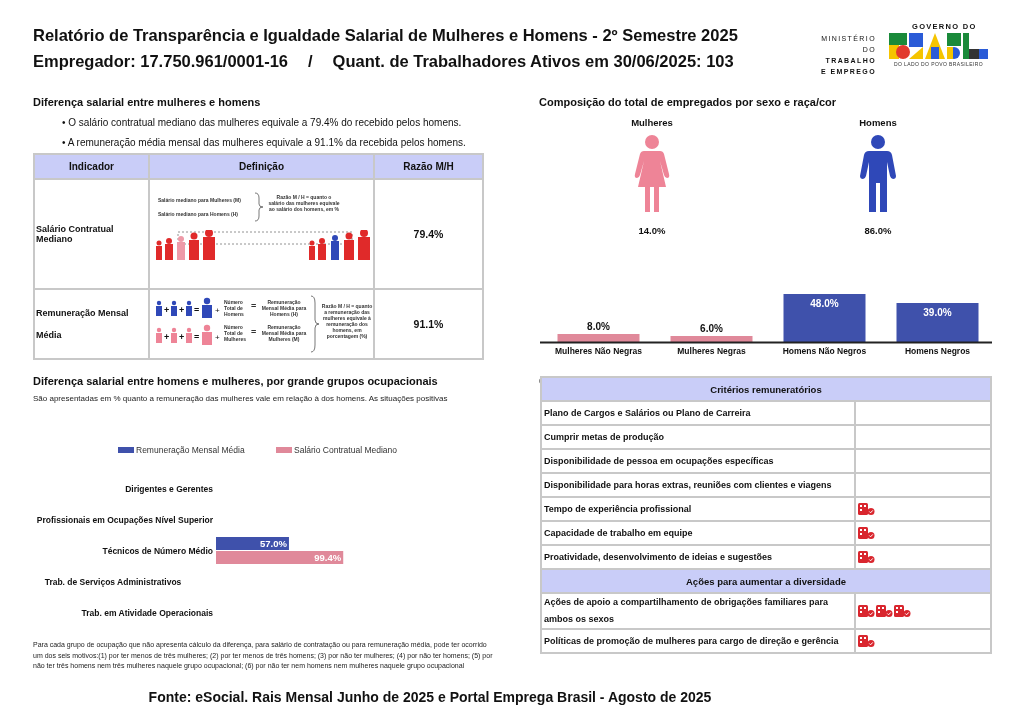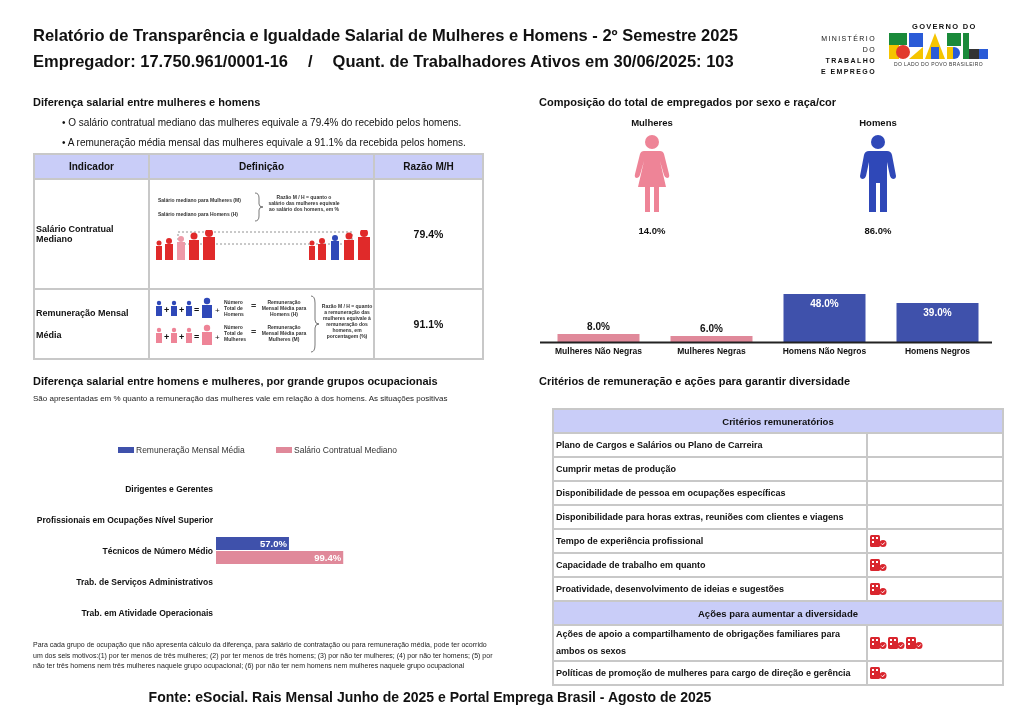--- a/index.html
+++ b/index.html
@@ -41,21 +41,21 @@
   .comp-chart { left: 540px; top: 285px; width: 452px; height: 75px; }
 
   
   .desc { font-size: 8px; line-height: 20px; width: 470px; color: #222; }
   .legend { font-size: 8.5px; display: flex; align-items: center; white-space: nowrap; color: #333; }
   .legend .sw { display: inline-block; width: 16px; height: 6px; margin-right: 2px; }
   .occ-label { font-size: 8.5px; font-weight: bold; text-align: right; width: 200px; white-space: nowrap; }
   .note { left: 33px; top: 640px; width: 460px; font-size: 7px; line-height: 10.5px; color: #222; }
 
   
-  .crit-table { left: 540px; top: 408px; width: 452px; border-collapse: collapse; font-size: 9px; margin-left: 12px; }
+  .crit-table { left: 540px; top: 376px; width: 452px; border-collapse: collapse; font-size: 9px; }
   .crit-table td { border: 2px solid #c8c8c8; padding: 0 2px; height: 24px; font-weight: bold; color: #111; }
   .crit-table td.icons { width: 136px; }
   .crit-table tr.head td { background: #c9cdf8; text-align: center; font-size: 9.5px; height: 24px; }
   .crit-table tr.tall td { height: 29px; line-height: 17px; }
   .flag { display: inline-block; vertical-align: middle; margin-right: 1px; }
 
   .footer { left: 0; top: 689px; width: 860px; text-align: center; font-size: 14px; font-weight: bold; }
 </style>
 </head>
 <body>
@@ -243,21 +243,21 @@
 </div>
 <div class="abs legend" style="left:276px; top:445px;">
   <span class="sw" style="background:#e0899a;"></span>
   <span>Salário Contratual Mediano</span>
 </div>
 
 <div id="occ-labels">
     <div class="abs occ-label" style="left: 13px; top: 484px;">Dirigentes e Gerentes</div>
     <div class="abs occ-label" style="left: 13px; top: 515px;">Profissionais em Ocupações Nível Superior</div>
     <div class="abs occ-label" style="left: 13px; top: 546px;">Técnicos de Número Médio</div>
-    <div class="abs occ-label" style="left: 13px; top: 577px;">Trab. de Serviços Administrativos</div>
+    <div class="abs occ-label" style="left: 13px; top: 577px; text-align: center;">Trab. de Serviços Administrativos</div>
     <div class="abs occ-label" style="left: 13px; top: 608px;">Trab. em Atividade Operacionais</div>
   </div>
 <svg class="abs" id="occ-chart" style="left:216px; top:470px;" width="270" height="160">
     <rect x="0" y="67" width="72.96" height="13" fill="#3f51ab"></rect>
     <text x="70.96" y="77" text-anchor="end" font-size="9.5" font-weight="bold" fill="#ffffff" font-family="Liberation Sans, sans-serif">57.0%</text>
     <rect x="0" y="81" width="127.23200000000001" height="13" fill="#e0899a"></rect>
     <text x="125.23200000000001" y="91" text-anchor="end" font-size="9.5" font-weight="bold" fill="#ffffff" font-family="Liberation Sans, sans-serif">99.4%</text>
   </svg>
 
 <div class="abs note">Para cada grupo de ocupação que não apresenta cálculo da diferença, para salário de contratação ou para remuneração média, pode ter ocorrido um dos seis motivos:(1) por ter menos de três mulheres; (2) por ter menos de três homens; (3) por não ter mulheres; (4) por não ter homens; (5) por não ter três homens nem três mulheres naquele grupo ocupacional; (6) por não ter nem homens nem mulheres naquele grupo ocupacional</div>
@@ -289,21 +289,21 @@
         <td class="icons"><svg width="17" height="12" viewBox="0 0 17 12" class="flag">
             <rect x="0" y="0" width="10" height="12" rx="1.5" fill="#d9262e"></rect>
             <rect x="2" y="2" width="2" height="2" fill="#fff"></rect>
             <rect x="6" y="2" width="2" height="2" fill="#fff"></rect>
             <rect x="2" y="6" width="2" height="2" fill="#fff"></rect>
             <circle cx="13" cy="8.5" r="3.5" fill="#d9262e"></circle>
             <path d="M11.3 8.5 L12.6 9.8 L14.8 7.4" stroke="#fff" stroke-width="1" fill="none"></path>
           </svg></td>
       </tr>
       <tr>
-        <td>Capacidade de trabalho em quanto</td>
+        <td>Capacidade de trabalho em equipe</td>
         <td class="icons"><svg width="17" height="12" viewBox="0 0 17 12" class="flag">
             <rect x="0" y="0" width="10" height="12" rx="1.5" fill="#d9262e"></rect>
             <rect x="2" y="2" width="2" height="2" fill="#fff"></rect>
             <rect x="6" y="2" width="2" height="2" fill="#fff"></rect>
             <rect x="2" y="6" width="2" height="2" fill="#fff"></rect>
             <circle cx="13" cy="8.5" r="3.5" fill="#d9262e"></circle>
             <path d="M11.3 8.5 L12.6 9.8 L14.8 7.4" stroke="#fff" stroke-width="1" fill="none"></path>
           </svg></td>
       </tr>
       <tr>

